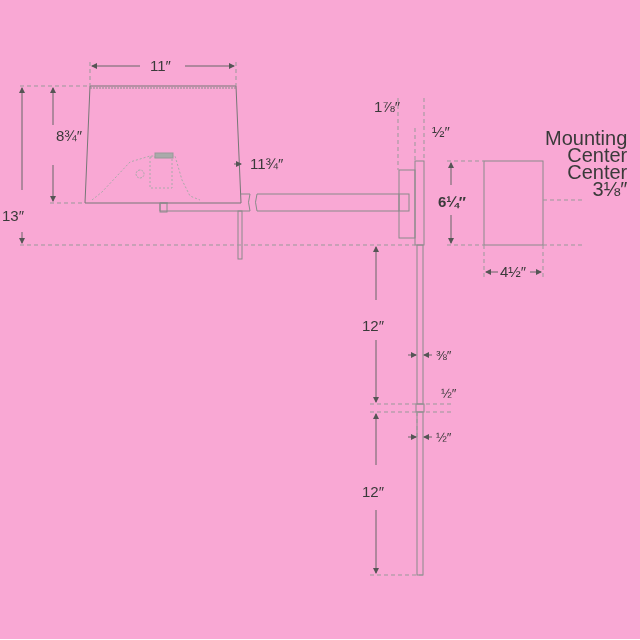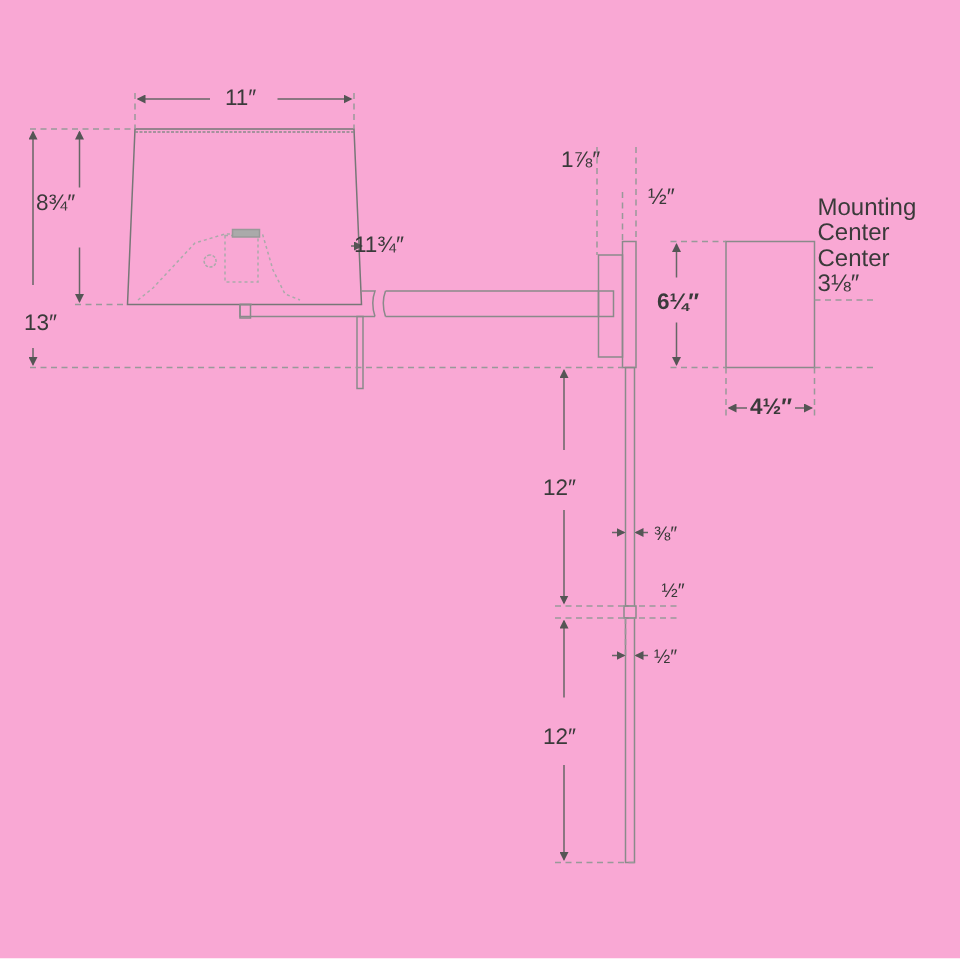--- a/index.html
+++ b/index.html
@@ -1,21 +1,21 @@
 <!DOCTYPE html>
 <html><head>
 <meta charset="utf-8">
 <style>
   html, body { margin: 0; padding: 0; background: #ffffff; }
   #canvas { position: relative; width: 640px; height: 639px; overflow: hidden; background: #f9a8d4; }
   svg { position: absolute; left: 0; top: 0; }
   .lbl { position: absolute; font-family: "Liberation Sans", sans-serif; color: #3a3a3a; white-space: nowrap; line-height: 1; }
   .dim { font-size: 15px; }
   .dim-sm { font-size: 13px; }
-  .mount { font-size: 16px; text-align: left; line-height: 17px; }
+  .mount { font-size: 20px; text-align: right; line-height: 17px; }
 </style>
 </head>
 <body>
 
 <div id="canvas">
   <svg width="640" height="640" viewBox="0 0 640 640">
     <defs>
       <marker id="ah" markerWidth="6" markerHeight="6" refX="5" refY="3" orient="auto" markerUnits="userSpaceOnUse">
         <path d="M0,0 L6,3 L0,6 z" fill="#555"></path>
       </marker>
@@ -96,27 +96,27 @@
         <line x1="234" y1="164" x2="241" y2="164"></line>
         <line x1="408" y1="355" x2="416" y2="355"></line>
         <line x1="432" y1="355" x2="424" y2="355"></line>
         <line x1="408" y1="437" x2="416" y2="437"></line>
         <line x1="432" y1="437" x2="424" y2="437"></line>
       </g>
     </g>
   </svg>
 
   <span class="lbl dim" style="left:150px;top:58px;">11″</span>
-  <span class="lbl dim" style="left:24px;top:128px;">8¾″</span>
-  <span class="lbl dim" style="left:16px;top:208px;">13″</span>
-  <span class="lbl dim" style="left:236px;top:156px;text-align:center;">11¾″</span>
+  <span class="lbl dim" style="left:56px;top:128px;">8¾″</span>
+  <span class="lbl dim" style="left:2px;top:208px;">13″</span>
+  <span class="lbl dim" style="left:250px;top:156px;text-align:center;">11¾″</span>
   <span class="lbl dim" style="left:374px;top:99px;">1⅞″</span>
   <span class="lbl dim" style="left:432px;top:124px;">½″</span>
   <span class="lbl dim" style="left:438px;top:194px;font-weight:bold;">6¼″</span>
-  <span class="lbl dim" style="left:500px;top:264px;font-weight:bold;">4½″</span>
+  <span class="lbl dim" style="left:500px;top:264px;">4½″</span>
   <div class="lbl mount" style="left:545px;top:130px;">
     <div>Mounting</div>
     <div>Center</div>
     <div>Center</div>
     <div>3⅛″</div>
   </div>
   <span class="lbl dim" style="left:362px;top:318px;">12″</span>
   <span class="lbl dim-sm" style="left:436px;top:349px;">⅜″</span>
   <span class="lbl dim-sm" style="left:441px;top:387px;">½″</span>
   <span class="lbl dim-sm" style="left:436px;top:431px;">½″</span>

